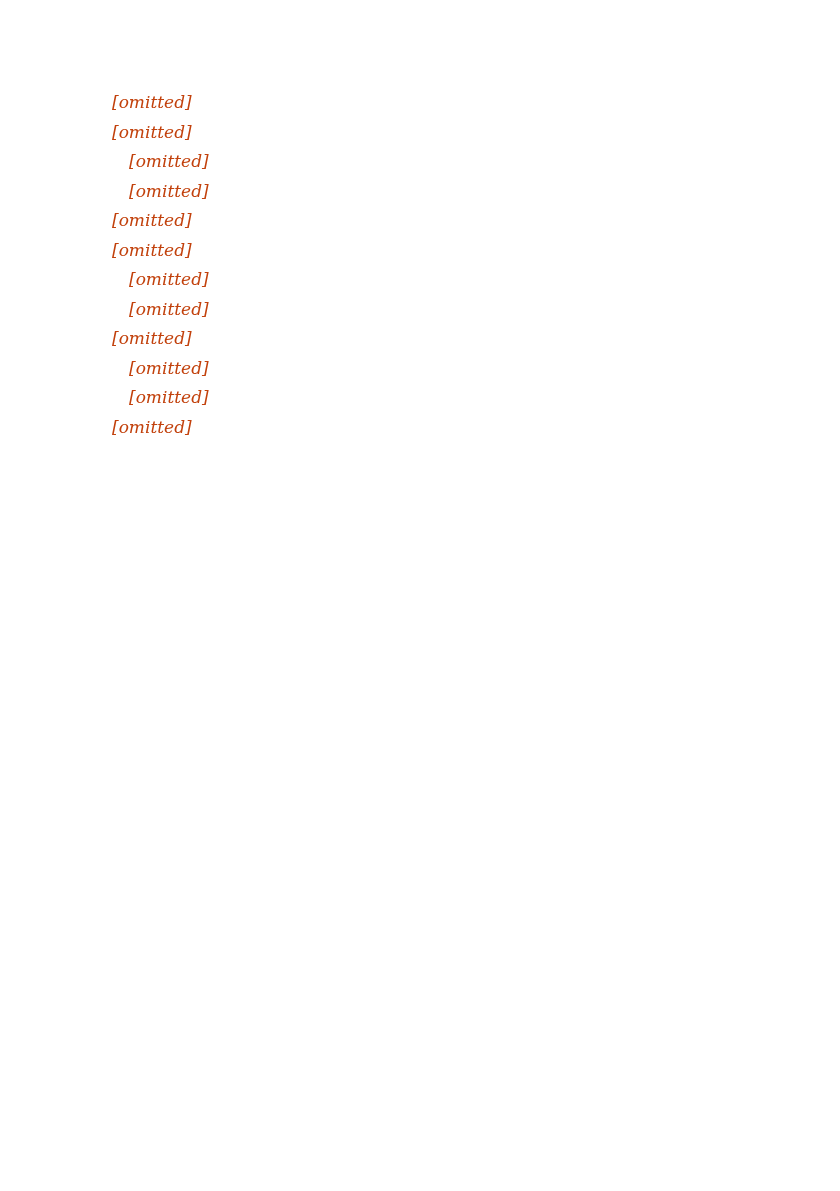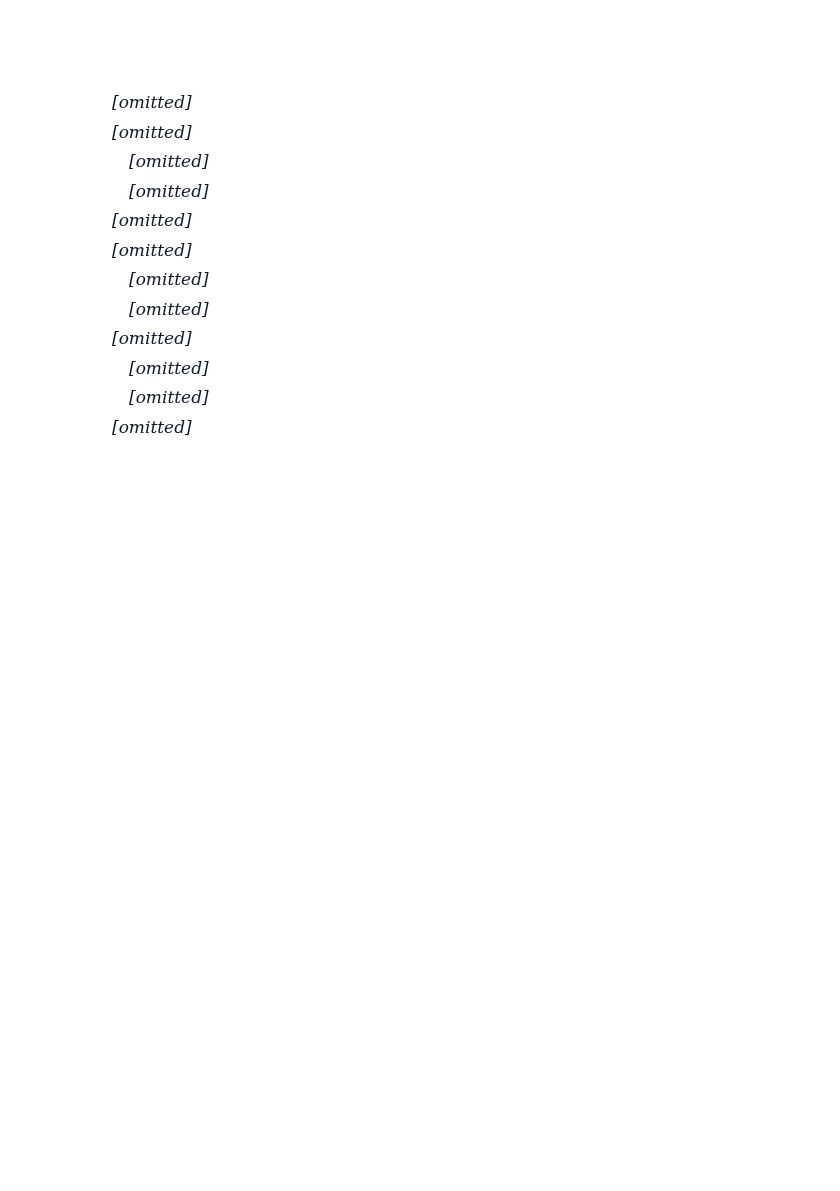--- a/index.html
+++ b/index.html
@@ -2,21 +2,21 @@
 <html><head>
   <meta charset="utf-8">
   <style>
     html, body { margin: 0; padding: 0; background: #ffffff; }
     body { width: 840px; height: 1191px; position: relative; overflow: hidden;
            font-family: "DejaVu Serif", "Liberation Serif", serif; color: #111; }
     .page { position: absolute; left: 112px; top: 88px; width: 620px; }
     .para { font-size: 17px; line-height: 29.5px; margin: 0; text-align: justify; }
     .para.dialogue { text-indent: 0; }
     .para.narration { text-indent: 1em; }
-    .placeholder { color: #0f172a; font-style: italic; }
+    .placeholder { color: #c2410c; font-style: italic; }
   </style>
 </head>
 <body>
 
 <div class="page">
   <p class="para dialogue placeholder">[omitted]</p>
   <p class="para dialogue placeholder">[omitted]</p>
   <p class="para narration placeholder">[omitted]</p>
   <p class="para narration placeholder">[omitted]</p>
   <p class="para dialogue placeholder">[omitted]</p>

